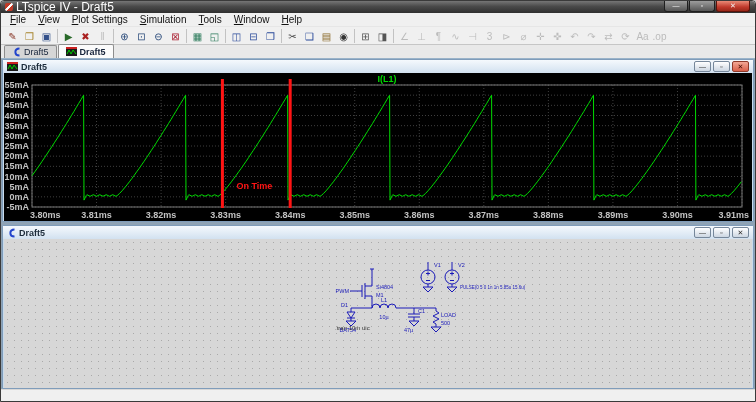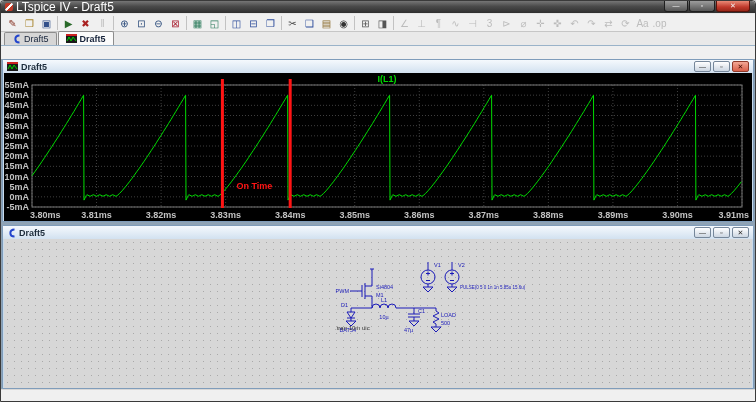--- a/index.html
+++ b/index.html
@@ -46,20 +46,29 @@
   <div class="titlebar">
     <span class="app-icon"></span>
     <span>LTspice IV - Draft5</span>
   </div>
   <div class="winbtns">
     <span class="wbtn min">—</span>
     <span class="wbtn max">▫</span>
     <span class="wbtn close">✕</span>
   </div>
 
+  <div class="menubar" id="menu-bar">
+      <span class="mitem"><u>F</u>ile</span>
+      <span class="mitem"><u>V</u>iew</span>
+      <span class="mitem"><u>P</u>lot Settings</span>
+      <span class="mitem"><u>S</u>imulation</span>
+      <span class="mitem"><u>T</u>ools</span>
+      <span class="mitem"><u>W</u>indow</span>
+      <span class="mitem"><u>H</u>elp</span>
+    </div>
 
   <div class="toolbar" id="toolbar">
       <span class="ticon" style="color: rgb(138, 58, 42);">✎</span>
       <span class="ticon" style="color: rgb(168, 132, 44);">❒</span>
       <span class="ticon" style="color: rgb(51, 80, 138);">▣</span>
       <span class="tsep"></span>
       <span class="ticon" style="color: rgb(42, 106, 42);">▶</span>
       <span class="ticon" style="color: rgb(170, 34, 34);">✖</span>
       <span class="ticon off">‖</span>
       <span class="tsep"></span>

